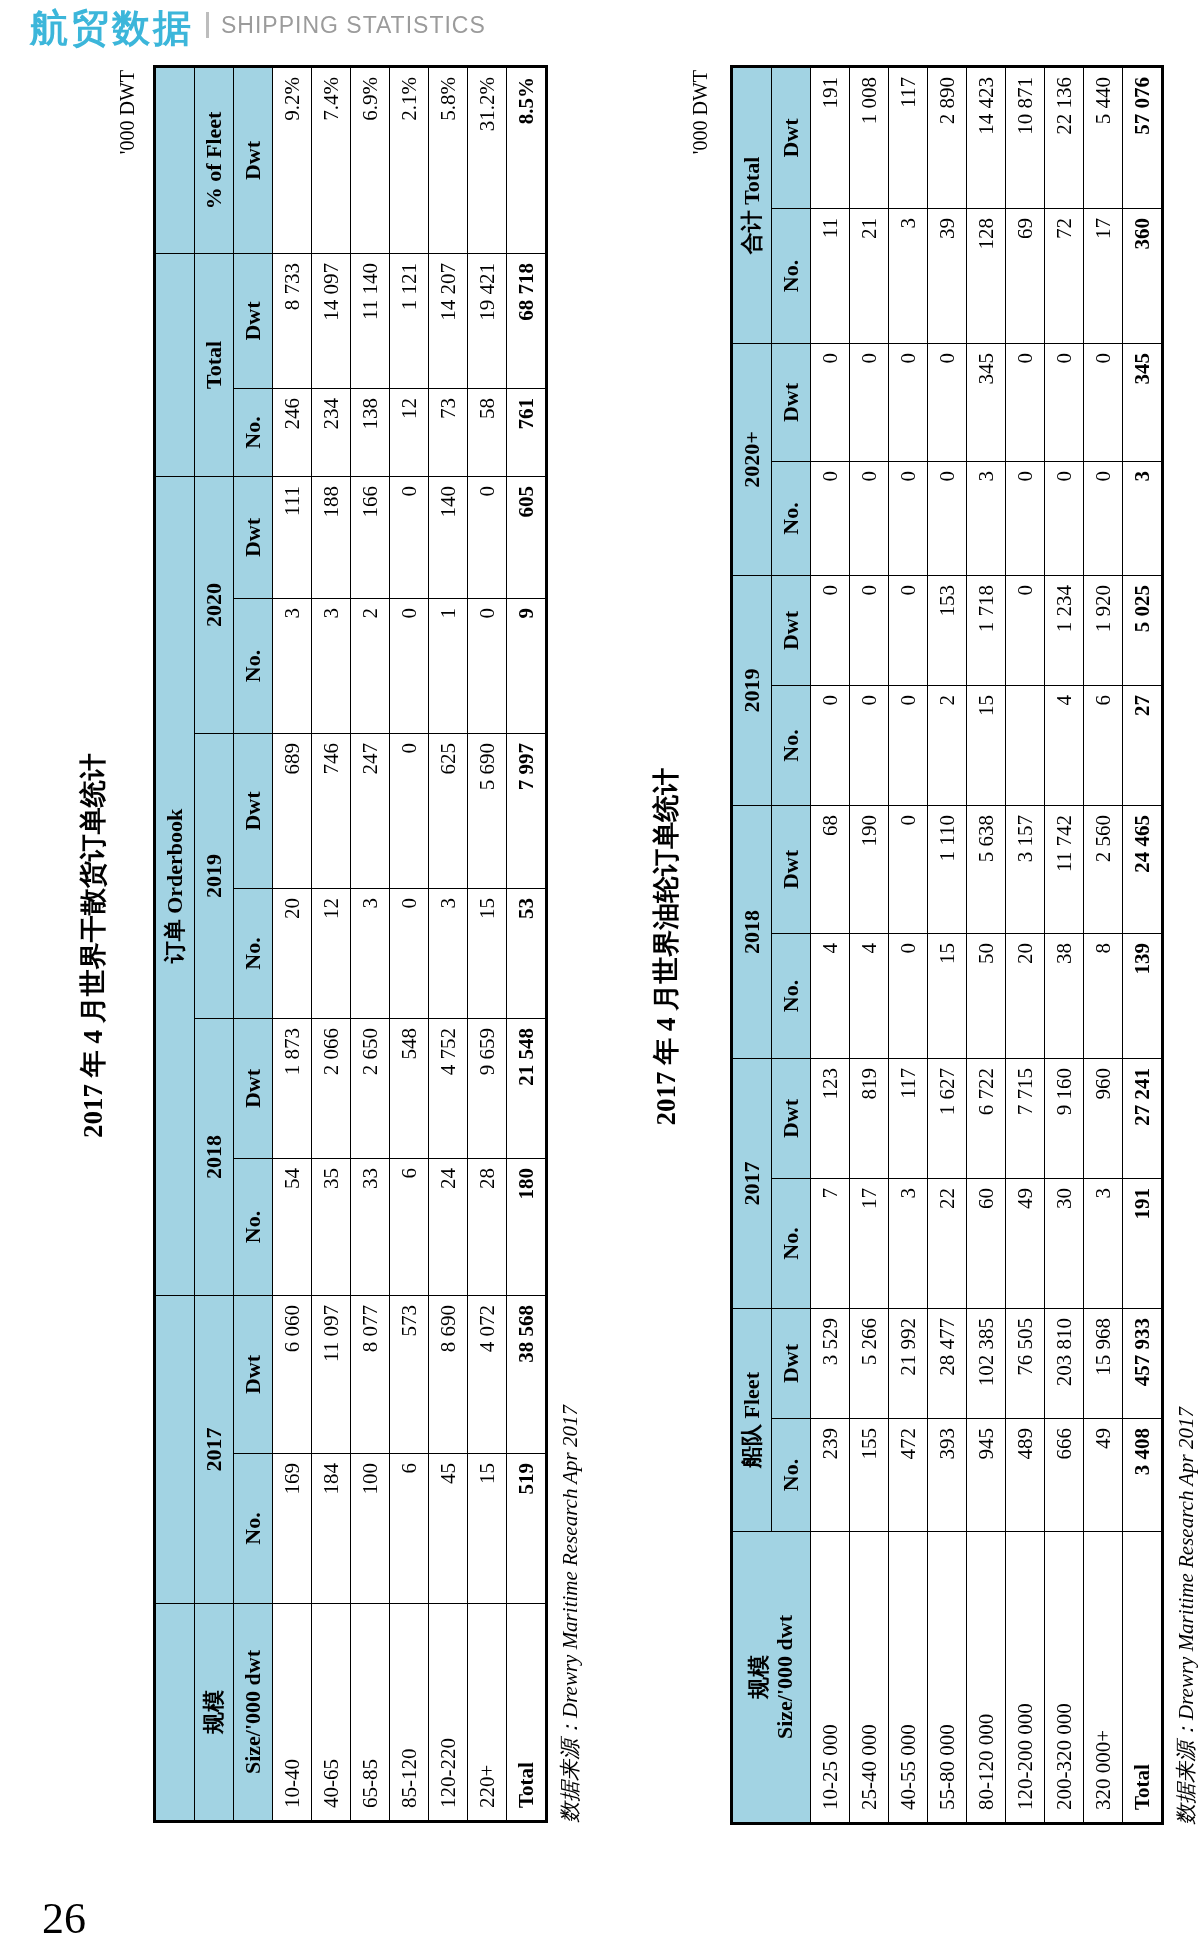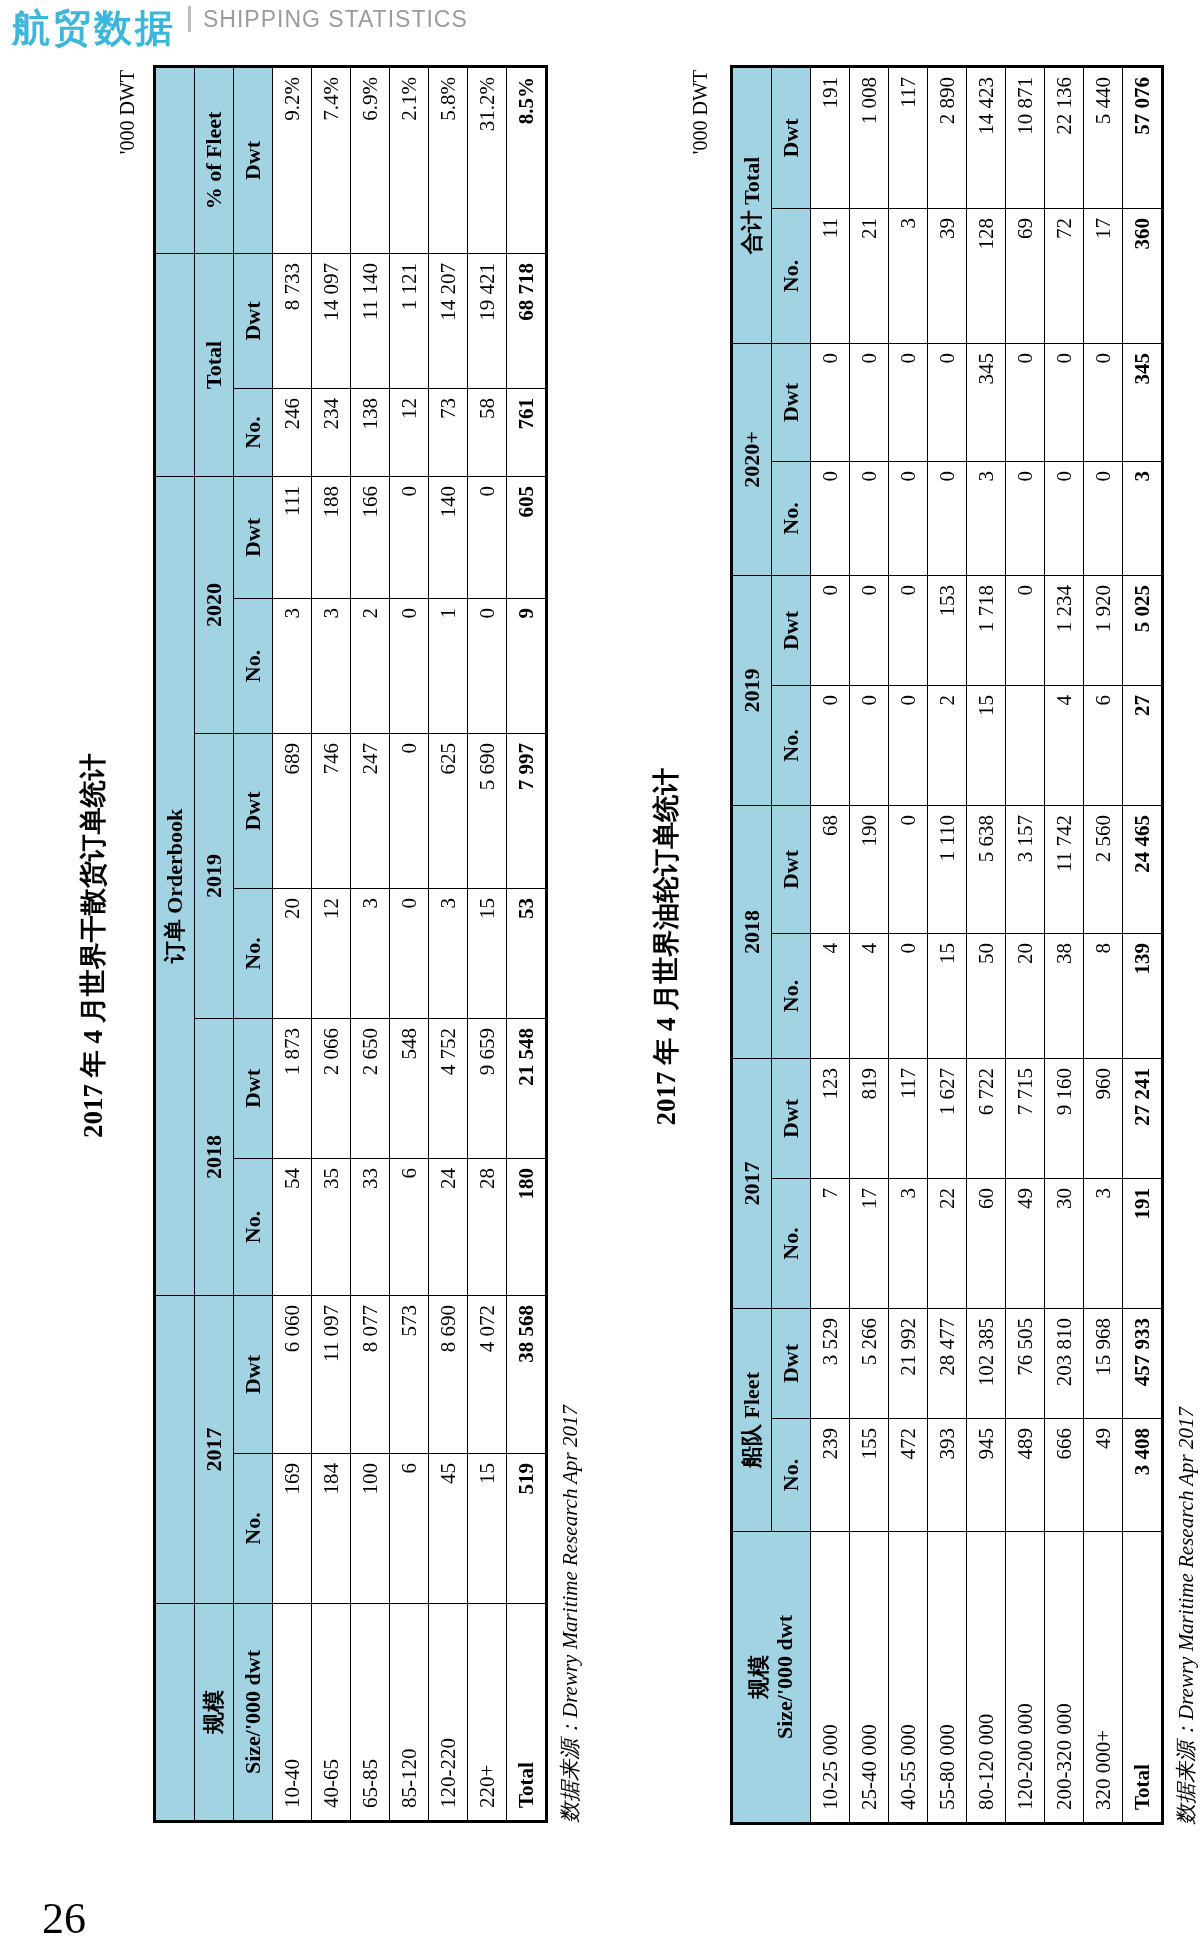--- a/index.html
+++ b/index.html
@@ -1,21 +1,21 @@
 <!DOCTYPE html>
 <html><head>
 <meta charset="utf-8">
 <style>
   html,body{margin:0;padding:0;}
   body{
     width:1200px;height:1939px;position:relative;background:#ffffff;
     font-family:"Liberation Serif",serif;color:#000;overflow:hidden;
   }
   
-  .masthead{position:absolute;left:12px;top:6px;display:flex;align-items:flex-start;gap:12px;}
+  .masthead{position:absolute;left:30px;top:6px;display:flex;align-items:center;gap:12px;}
   .logo-cn{font-size:38px;font-weight:bold;color:#3cb6da;font-family:"Liberation Sans",sans-serif;letter-spacing:3px;line-height:44px;}
   .logo-sep{width:3px;height:26px;background:#bdbdbd;margin-bottom:7px;}
   .logo-en{font-size:23px;font-weight:normal;color:#9b9b9b;font-family:"Liberation Sans",sans-serif;letter-spacing:1px;margin-bottom:5px;white-space:nowrap;}
   
   .rot{position:absolute;transform-origin:0 0;transform:rotate(-90deg);}
   #block1{left:75px;top:1823px;width:1755px;}
   #block2{left:648px;top:1825px;width:1757px;}
   .tbl-title{font-size:27px;font-weight:bold;text-align:center;line-height:36px;white-space:nowrap;}
   .unit{font-size:20px;text-align:right;line-height:24px;margin:4px 2px 14px 0;}
   #block2 .unit{margin-bottom:18px;}

